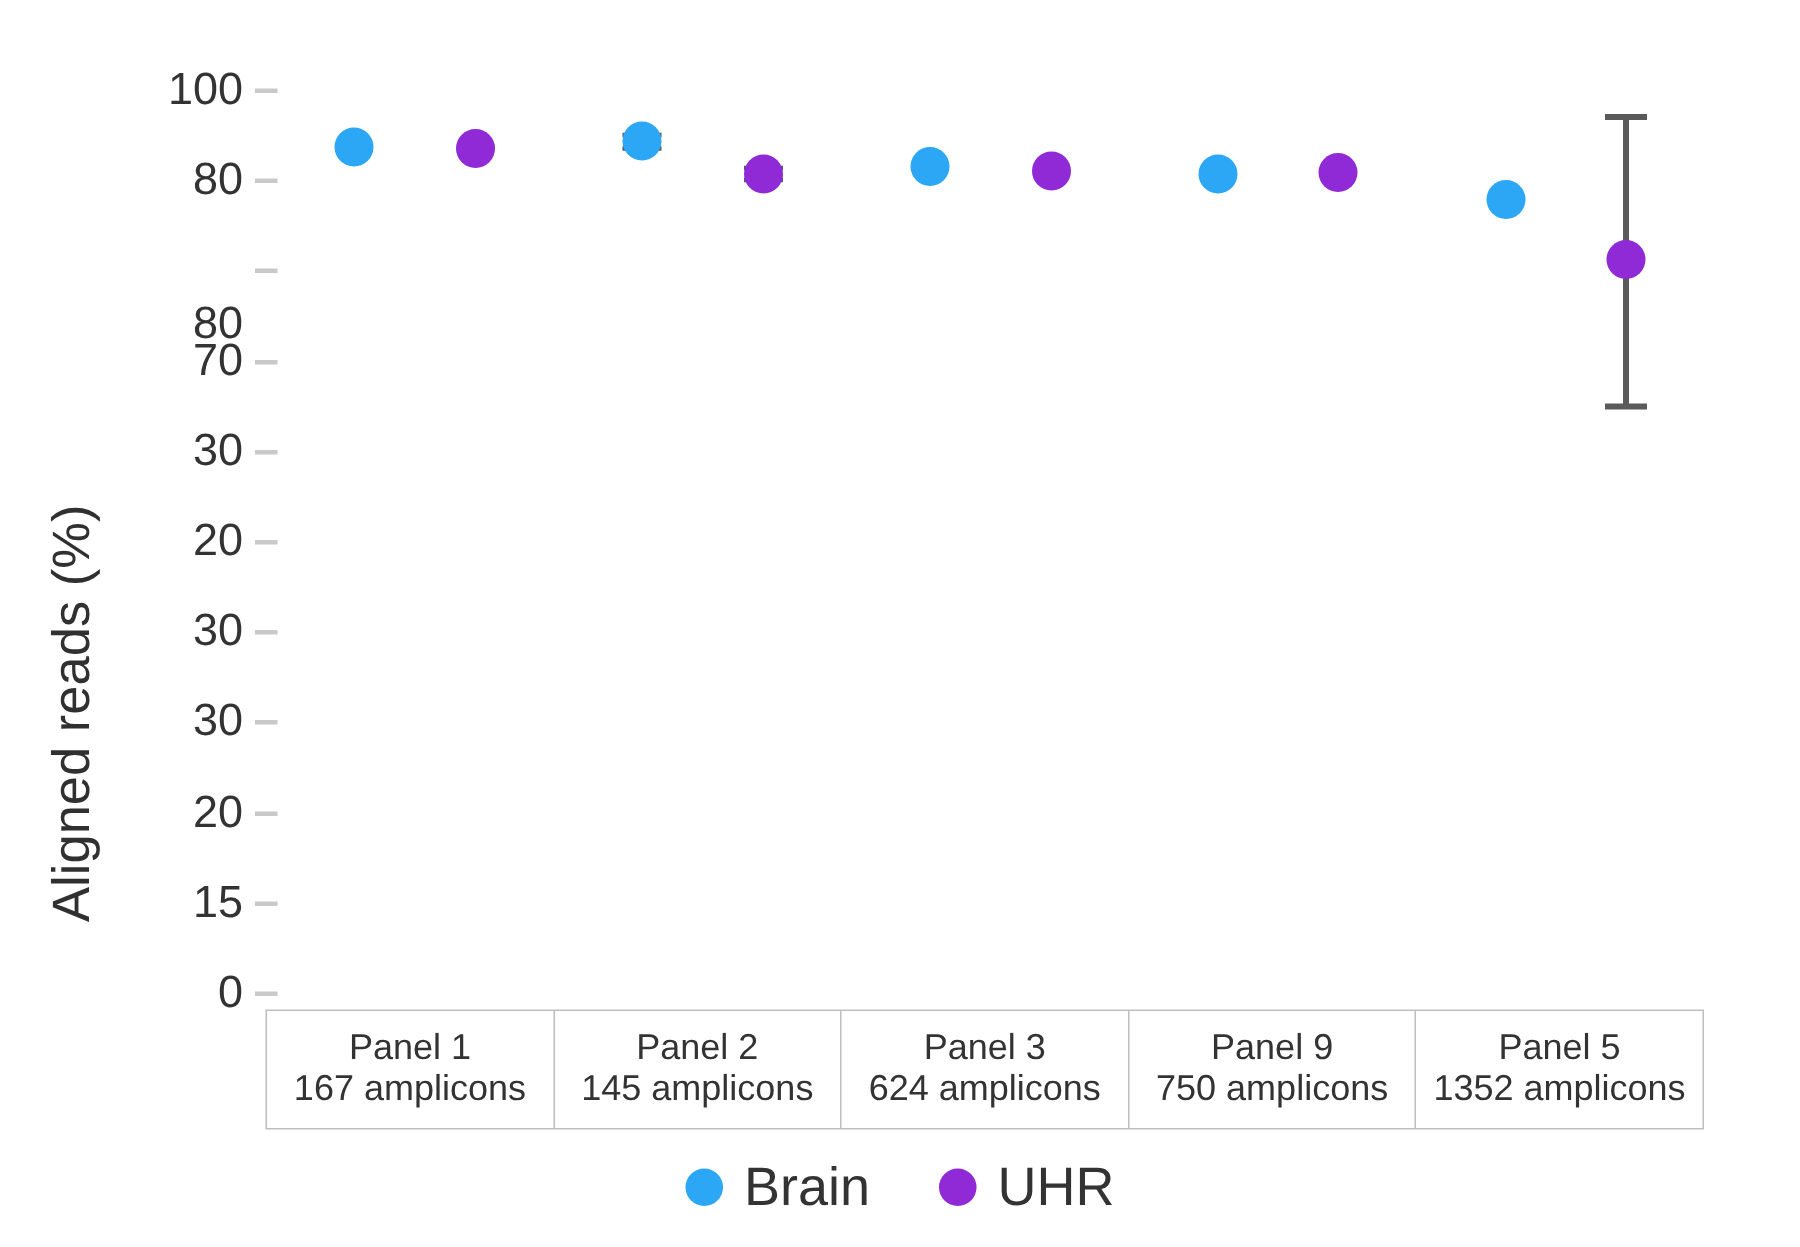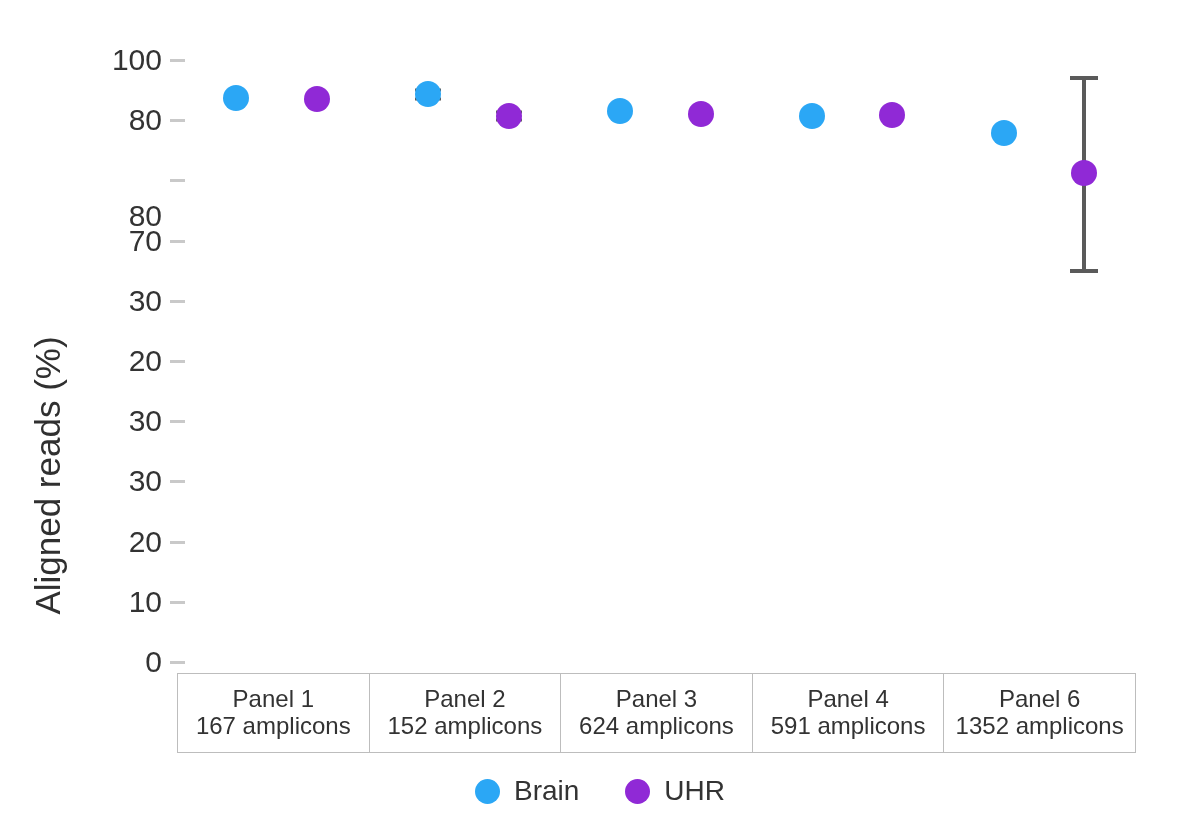--- a/index.html
+++ b/index.html
@@ -153,37 +153,37 @@
     display: flex;
     align-items: center;
     gap: 14px;
   }
   .legend-swatch {
     width: 25px;
     height: 25px;
     border-radius: 50%;
   }
   .legend-label {
-    font-size: 28px;
+    font-size: 36px;
     color: #333333;
     white-space: nowrap;
   }
 </style>
 </head>
 <body>
 
 <div id="figure">
 
   <div id="y-axis-title">
     <span id="y-axis-title-inner">Aligned reads (%)</span>
   </div>
 
   <div id="y-tick-labels">
       <div class="ytick-label" style="top: 662px;">0</div>
-      <div class="ytick-label" style="top: 601.8px;">10</div>
+      <div class="ytick-label" style="top: 601.8px;">15</div>
       <div class="ytick-label" style="top: 541.6px;">20</div>
       <div class="ytick-label" style="top: 481.4px;">30</div>
       <div class="ytick-label" style="top: 421.2px;">30</div>
       <div class="ytick-label" style="top: 361px;">20</div>
       <div class="ytick-label" style="top: 300.8px;">30</div>
       <div class="ytick-label" style="top: 240.6px;">70</div>
       <div class="ytick-label" style="top: 180.4px; margin-top: 36px;">80</div>
       <div class="ytick-label" style="top: 120.2px;">80</div>
       <div class="ytick-label" style="top: 60px;">100</div>
     </div>
@@ -222,32 +222,32 @@
       <div class="datapoint" title="UHR — Panel 5: 81.2%" style="left: 907.214px; top: 133.176px; background: rgb(144, 41, 214);"></div>
     </div>
 
   <div id="facet-strip">
       <div class="facet-cell">
         <div class="facet-line">Panel 1</div>
         <div class="facet-line">167 amplicons</div>
       </div>
       <div class="facet-cell">
         <div class="facet-line">Panel 2</div>
-        <div class="facet-line">152 amplicons</div>
+        <div class="facet-line">145 amplicons</div>
       </div>
       <div class="facet-cell">
         <div class="facet-line">Panel 3</div>
         <div class="facet-line">624 amplicons</div>
       </div>
       <div class="facet-cell">
-        <div class="facet-line">Panel 4</div>
-        <div class="facet-line">591 amplicons</div>
-      </div>
-      <div class="facet-cell">
-        <div class="facet-line">Panel 6</div>
+        <div class="facet-line">Panel 9</div>
+        <div class="facet-line">750 amplicons</div>
+      </div>
+      <div class="facet-cell">
+        <div class="facet-line">Panel 5</div>
         <div class="facet-line">1352 amplicons</div>
       </div>
     </div>
 
   <div id="legend">
       <div class="legend-item">
         <span class="legend-swatch" style="background: rgb(43, 167, 245);"></span>
         <span class="legend-label">Brain</span>
       </div>
       <div class="legend-item">

